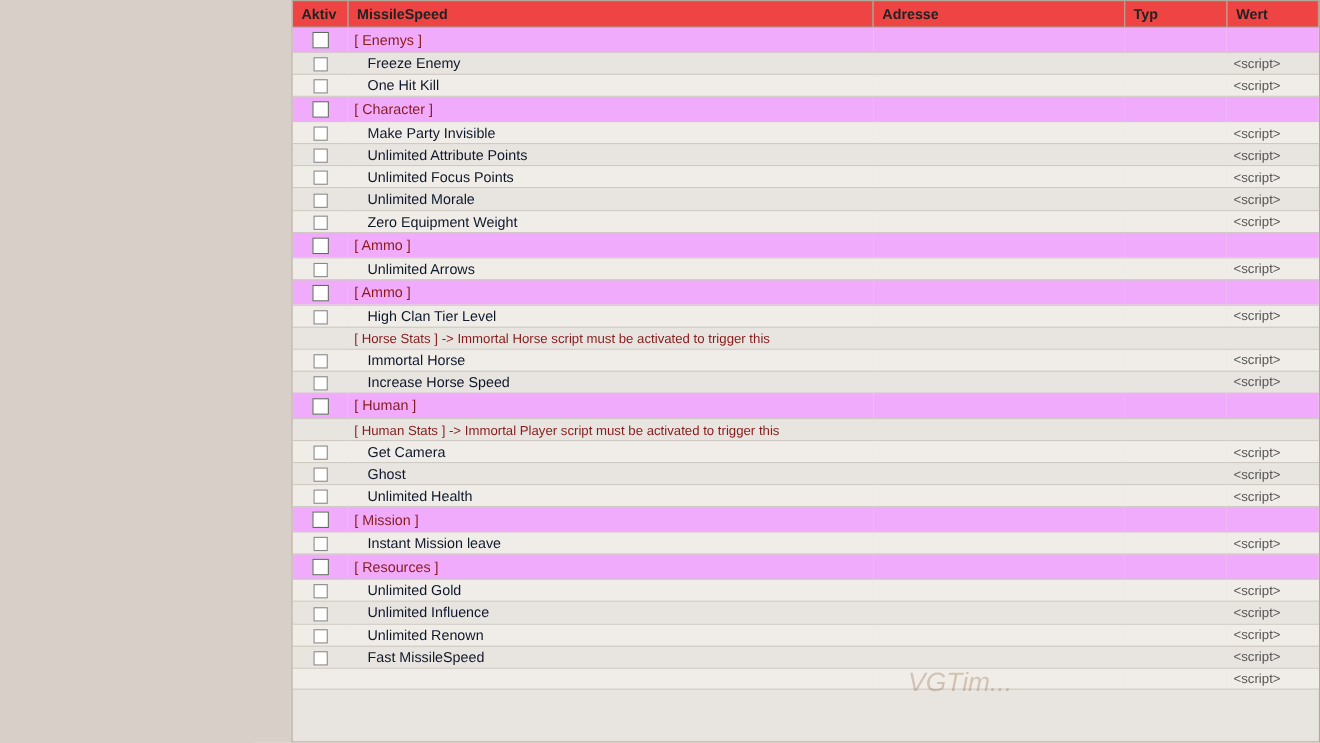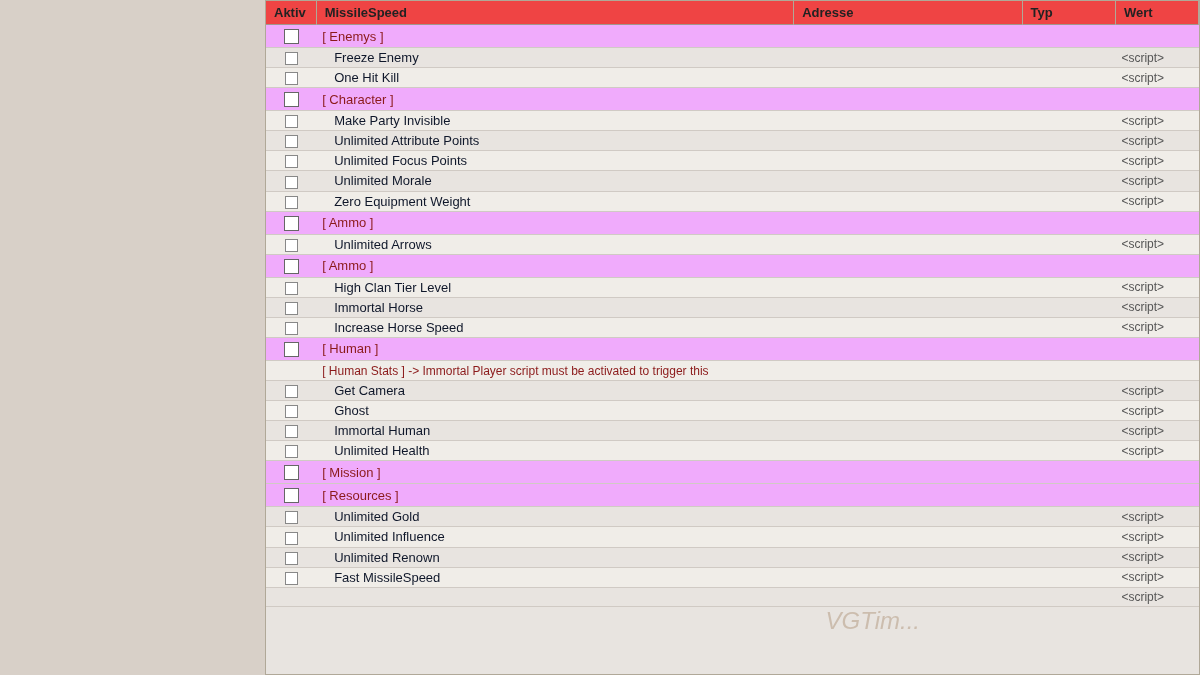--- a/index.html
+++ b/index.html
@@ -220,20 +220,27 @@
             <td class="wert-col"></td>
           </tr>
           <tr>
             <td class="aktiv-col"><span class="chk"></span></td>
             <td class="beschreibung-col"><span class="item-label" style="padding-left: 12px;">High Clan Tier Level</span></td>
             <td class="adresse-col"></td>
             <td class="typ-col"></td>
             <td class="wert-col script-tag">&lt;script&gt;</td>
           </tr>
           <tr>
+            <td class="aktiv-col"></td>
+            <td class="beschreibung-col"><span class="note-label">[ Horse Stats ] -&gt; Immortal Horse script must be activated to trigger this</span></td>
+            <td class="adresse-col"></td>
+            <td class="typ-col"></td>
+            <td class="wert-col"></td>
+          </tr>
+          <tr>
             <td class="aktiv-col"><span class="chk"></span></td>
             <td class="beschreibung-col"><span class="item-label" style="padding-left: 12px;">Immortal Horse</span></td>
             <td class="adresse-col"></td>
             <td class="typ-col"></td>
             <td class="wert-col script-tag">&lt;script&gt;</td>
           </tr>
           <tr>
             <td class="aktiv-col"><span class="chk"></span></td>
             <td class="beschreibung-col"><span class="item-label" style="padding-left: 12px;">Increase Horse Speed</span></td>
             <td class="adresse-col"></td>
@@ -263,38 +270,38 @@
           </tr>
           <tr>
             <td class="aktiv-col"><span class="chk"></span></td>
             <td class="beschreibung-col"><span class="item-label" style="padding-left: 12px;">Ghost</span></td>
             <td class="adresse-col"></td>
             <td class="typ-col"></td>
             <td class="wert-col script-tag">&lt;script&gt;</td>
           </tr>
           <tr>
             <td class="aktiv-col"><span class="chk"></span></td>
-            <td class="beschreibung-col"><span class="item-label" style="padding-left: 12px;">Immortal Human</span></td>
-            <td class="adresse-col"></td>
-            <td class="typ-col"></td>
-            <td class="wert-col script-tag">&lt;script&gt;</td>
-          </tr>
-          <tr>
-            <td class="aktiv-col"><span class="chk"></span></td>
             <td class="beschreibung-col"><span class="item-label" style="padding-left: 12px;">Unlimited Health</span></td>
             <td class="adresse-col"></td>
             <td class="typ-col"></td>
             <td class="wert-col script-tag">&lt;script&gt;</td>
           </tr>
           <tr class="category-row">
             <td class="aktiv-col"><span class="chk-large"></span></td>
             <td class="beschreibung-col" colspan="1"><span class="category-label">[ Mission ]</span></td>
             <td class="adresse-col"></td>
             <td class="typ-col"></td>
             <td class="wert-col"></td>
+          </tr>
+          <tr>
+            <td class="aktiv-col"><span class="chk"></span></td>
+            <td class="beschreibung-col"><span class="item-label" style="padding-left: 12px;">Instant Mission leave</span></td>
+            <td class="adresse-col"></td>
+            <td class="typ-col"></td>
+            <td class="wert-col script-tag">&lt;script&gt;</td>
           </tr>
           <tr class="category-row">
             <td class="aktiv-col"><span class="chk-large"></span></td>
             <td class="beschreibung-col" colspan="1"><span class="category-label">[ Resources ]</span></td>
             <td class="adresse-col"></td>
             <td class="typ-col"></td>
             <td class="wert-col"></td>
           </tr>
           <tr>
             <td class="aktiv-col"><span class="chk"></span></td>

